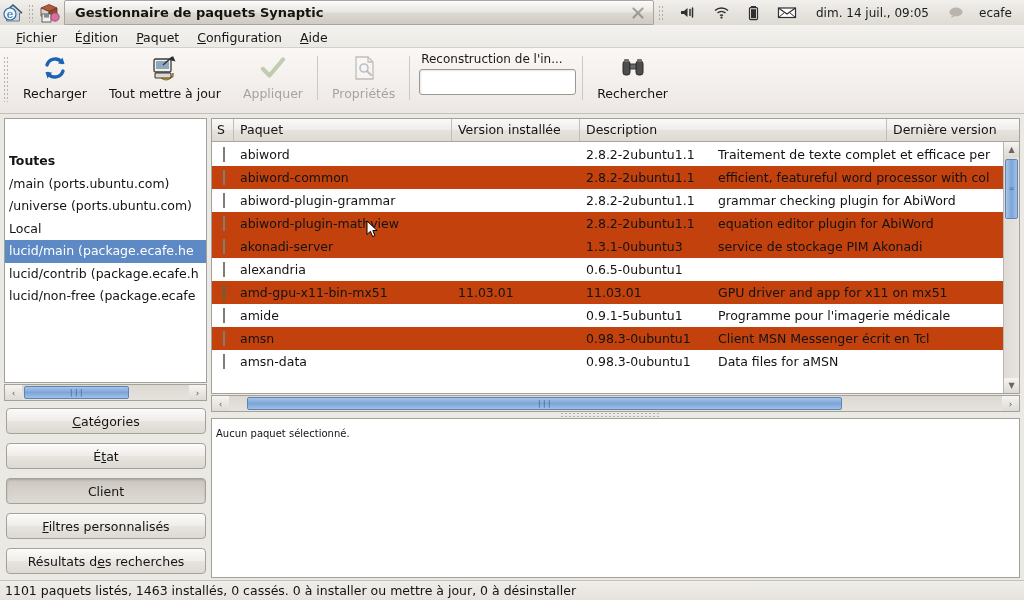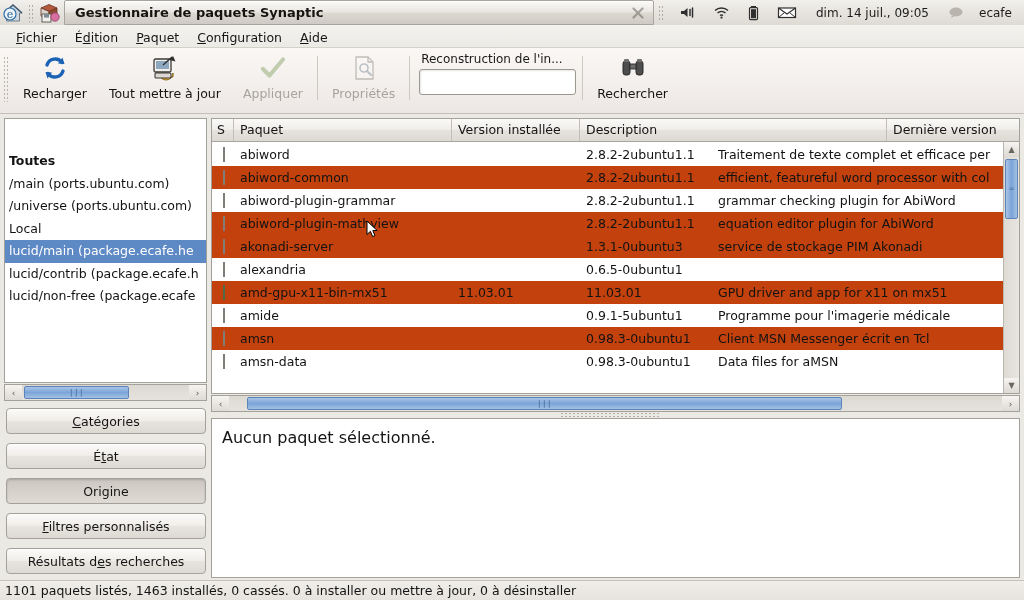--- a/index.html
+++ b/index.html
@@ -215,21 +215,21 @@
     position: absolute; left: 560px; top: 412px; width: 100px; height: 6px;
     background-image: radial-gradient(circle, #b4b0a9 0.6px, transparent 0.7px);
     background-size: 4px 3px;
   }
 
   
   .detail {
     position: absolute; left: 211px; top: 418px; width: 809px; height: 160px;
     background: #ffffff; border: 1px solid #a4a09a; box-sizing: border-box;
   }
-  .detail-text { font-size: 16px; color: #141414; padding: 9px 0 0 10px; }
+  .detail-text { font-size: 10px; color: #141414; padding: 9px 0 0 4px; }
 
   
   .statusbar {
     position: absolute; left: 0; bottom: 0; width: 1024px; height: 20px;
     background: linear-gradient(to bottom,#f0eeea,#e6e3de);
     border-top: 1px solid #c6c2bb;
     display: flex; align-items: center; box-sizing: border-box;
   }
   .status-text { font-size: 12.5px; color: #131313; padding-left: 5px; white-space: nowrap; }
 
@@ -418,21 +418,21 @@
       <div class="sb-arrow">‹</div>
       <div class="sb-track">
         <div class="sb-thumb-h">∣∣∣</div>
       </div>
       <div class="sb-arrow">›</div>
     </div>
 
     <div class="side-buttons">
       <button class="side-btn"><u>C</u>atégories</button>
       <button class="side-btn">É<u>t</u>at</button>
-      <button class="side-btn active">Origine</button>
+      <button class="side-btn active">Client</button>
       <button class="side-btn"><u>F</u>iltres personnalisés</button>
       <button class="side-btn">Résultats d<u>e</u>s recherches</button>
     </div>
   </div>
 
   <div class="tablewrap">
     <div class="thead">
       <div class="th col-s">S</div>
       <div class="th col-pkg">Paquet</div>
       <div class="th col-iver">Version installée</div>

